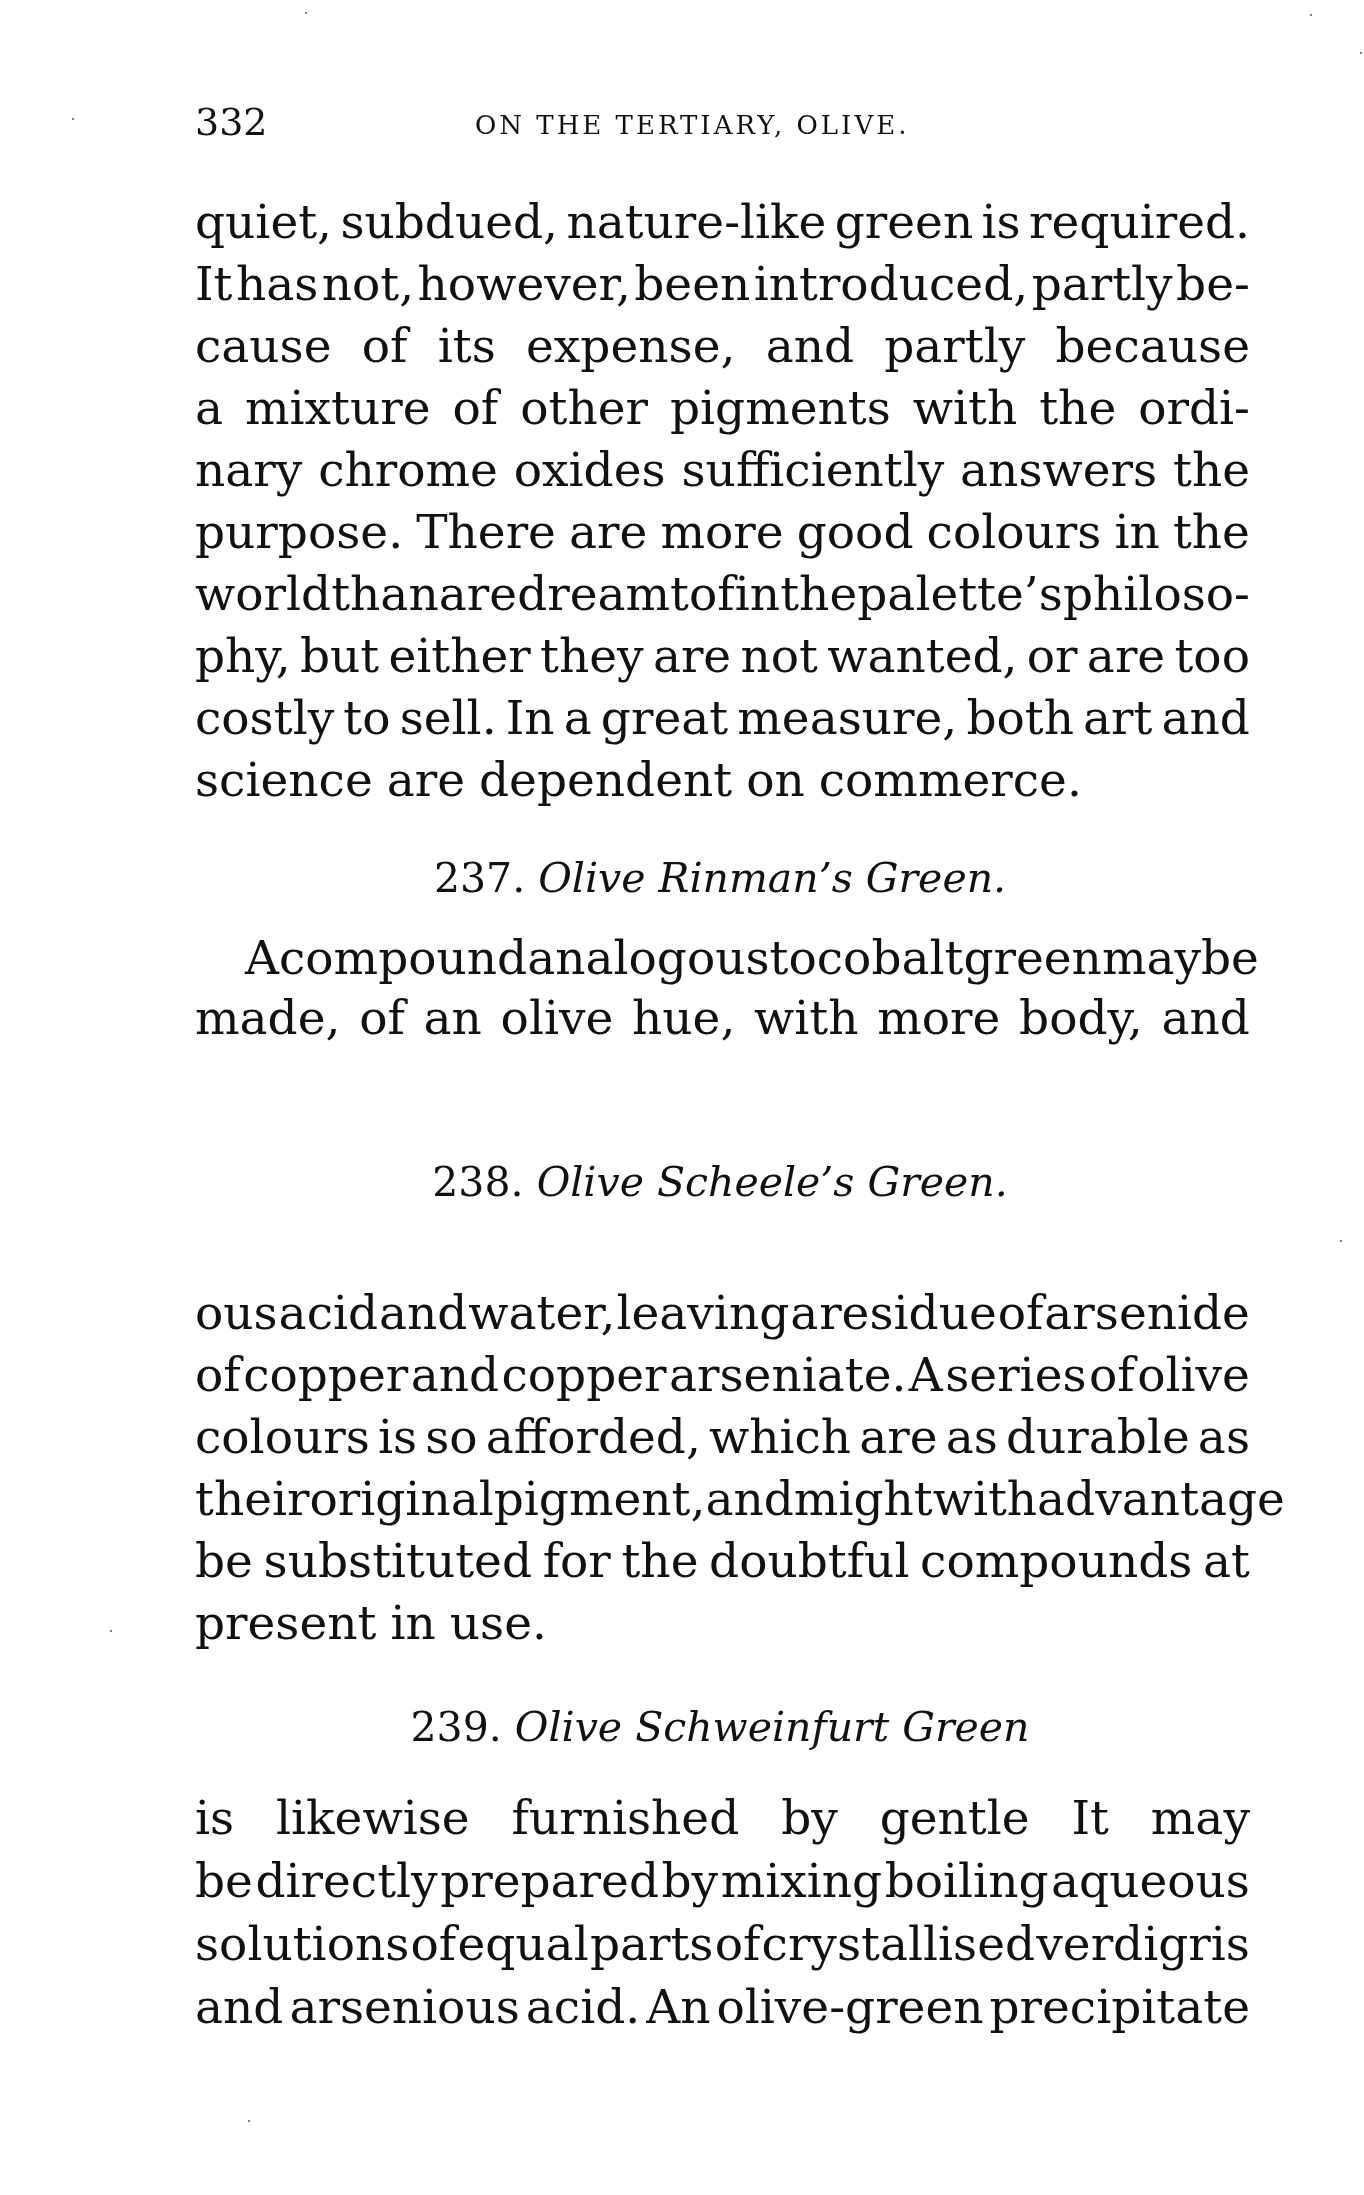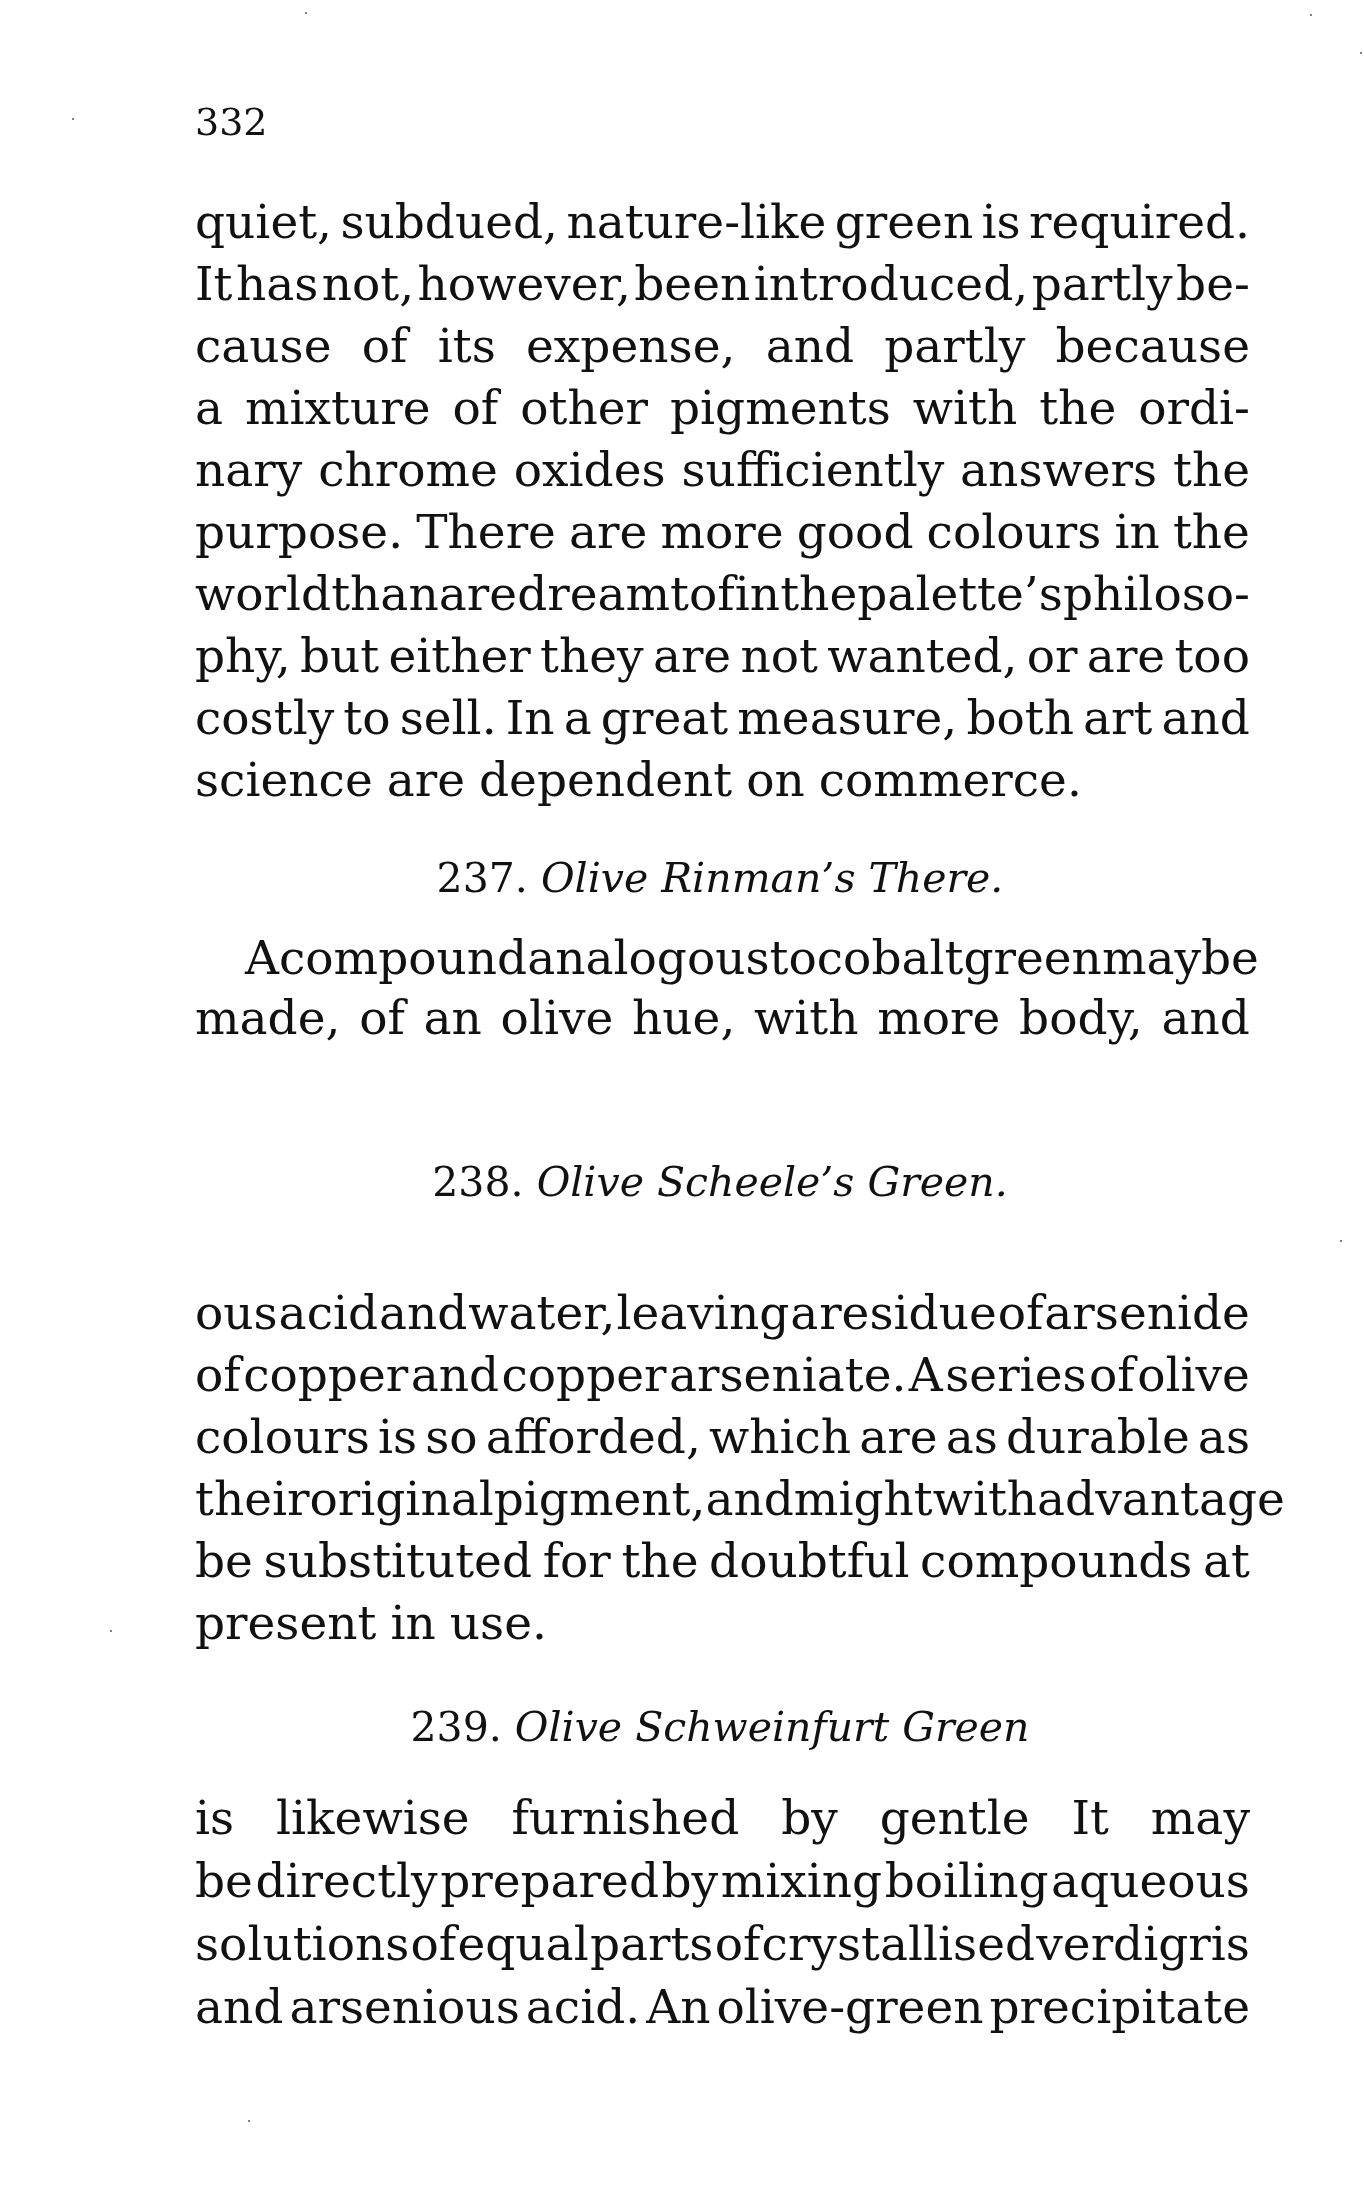--- a/index.html
+++ b/index.html
@@ -20,20 +20,21 @@
   .heading .num { font-style: normal; }
   .heading .ital { font-style: italic; }
   .speck { position: absolute; width: 2px; height: 2px; background: #555; border-radius: 1px; }
 </style>
 </head>
 <body>
 
 <div class="page">
   <div class="running-head">
     <span class="page-num">332</span>
+    <span class="head-title">ON THE TERTIARY, OLIVE.</span>
   </div>
 
   <div class="line justify" style="top:197px">
       <span class="w">quiet,</span>
       <span class="w">subdued,</span>
       <span class="w">nature-like</span>
       <span class="w">green</span>
       <span class="w">is</span>
       <span class="w">required.</span>
     </div>
@@ -122,21 +123,21 @@
   <div class="line justify last" style="top:755px">
       <span class="w">science</span>
       <span class="w">are</span>
       <span class="w">dependent</span>
       <span class="w">on</span>
       <span class="w">commerce.</span>
     </div>
 
   <div class="heading" style="top:853px">
     <span class="num">237.</span>
-    <span class="ital">Olive Rinman’s There.</span>
+    <span class="ital">Olive Rinman’s Green.</span>
   </div>
 
   <div class="line indent justify" style="top:933px">
       <span class="w">A</span>
       <span class="w">compound</span>
       <span class="w">analogous</span>
       <span class="w">to</span>
       <span class="w">cobalt</span>
       <span class="w">green</span>
       <span class="w">may</span>

